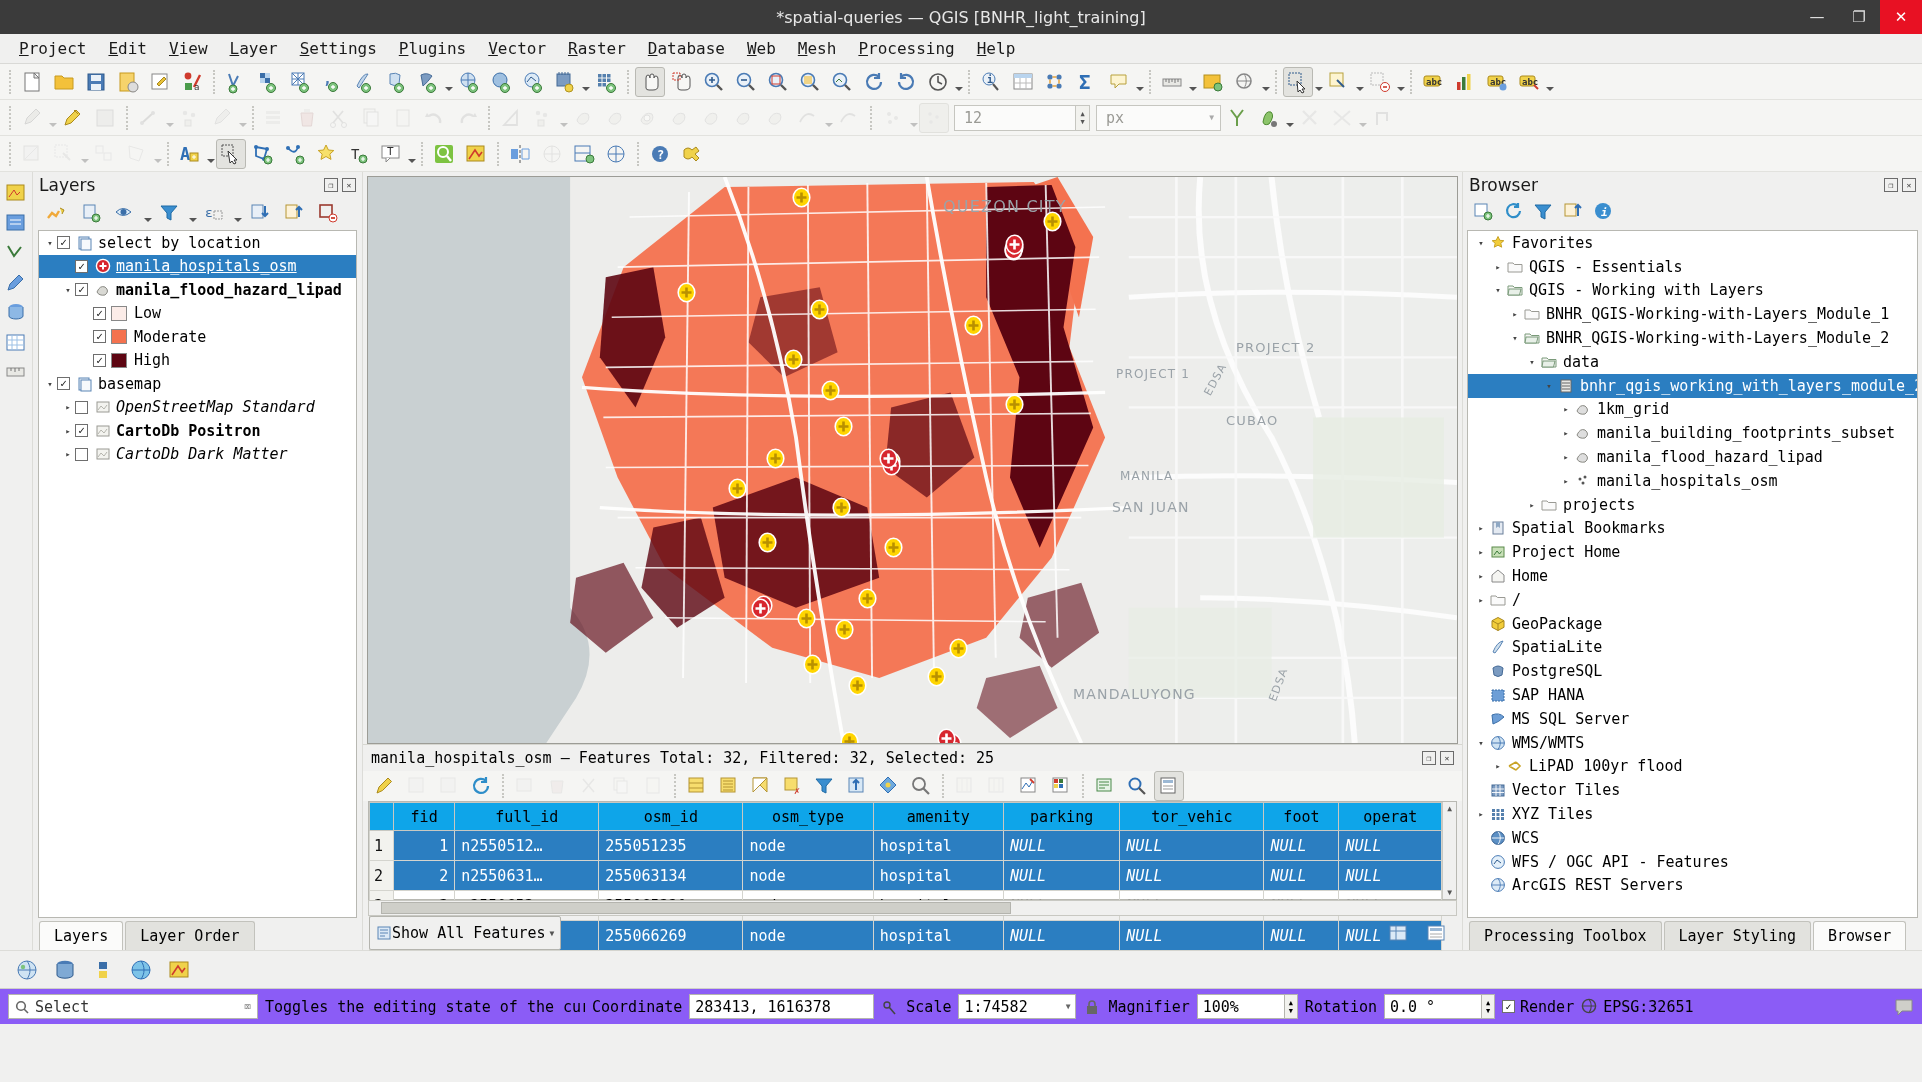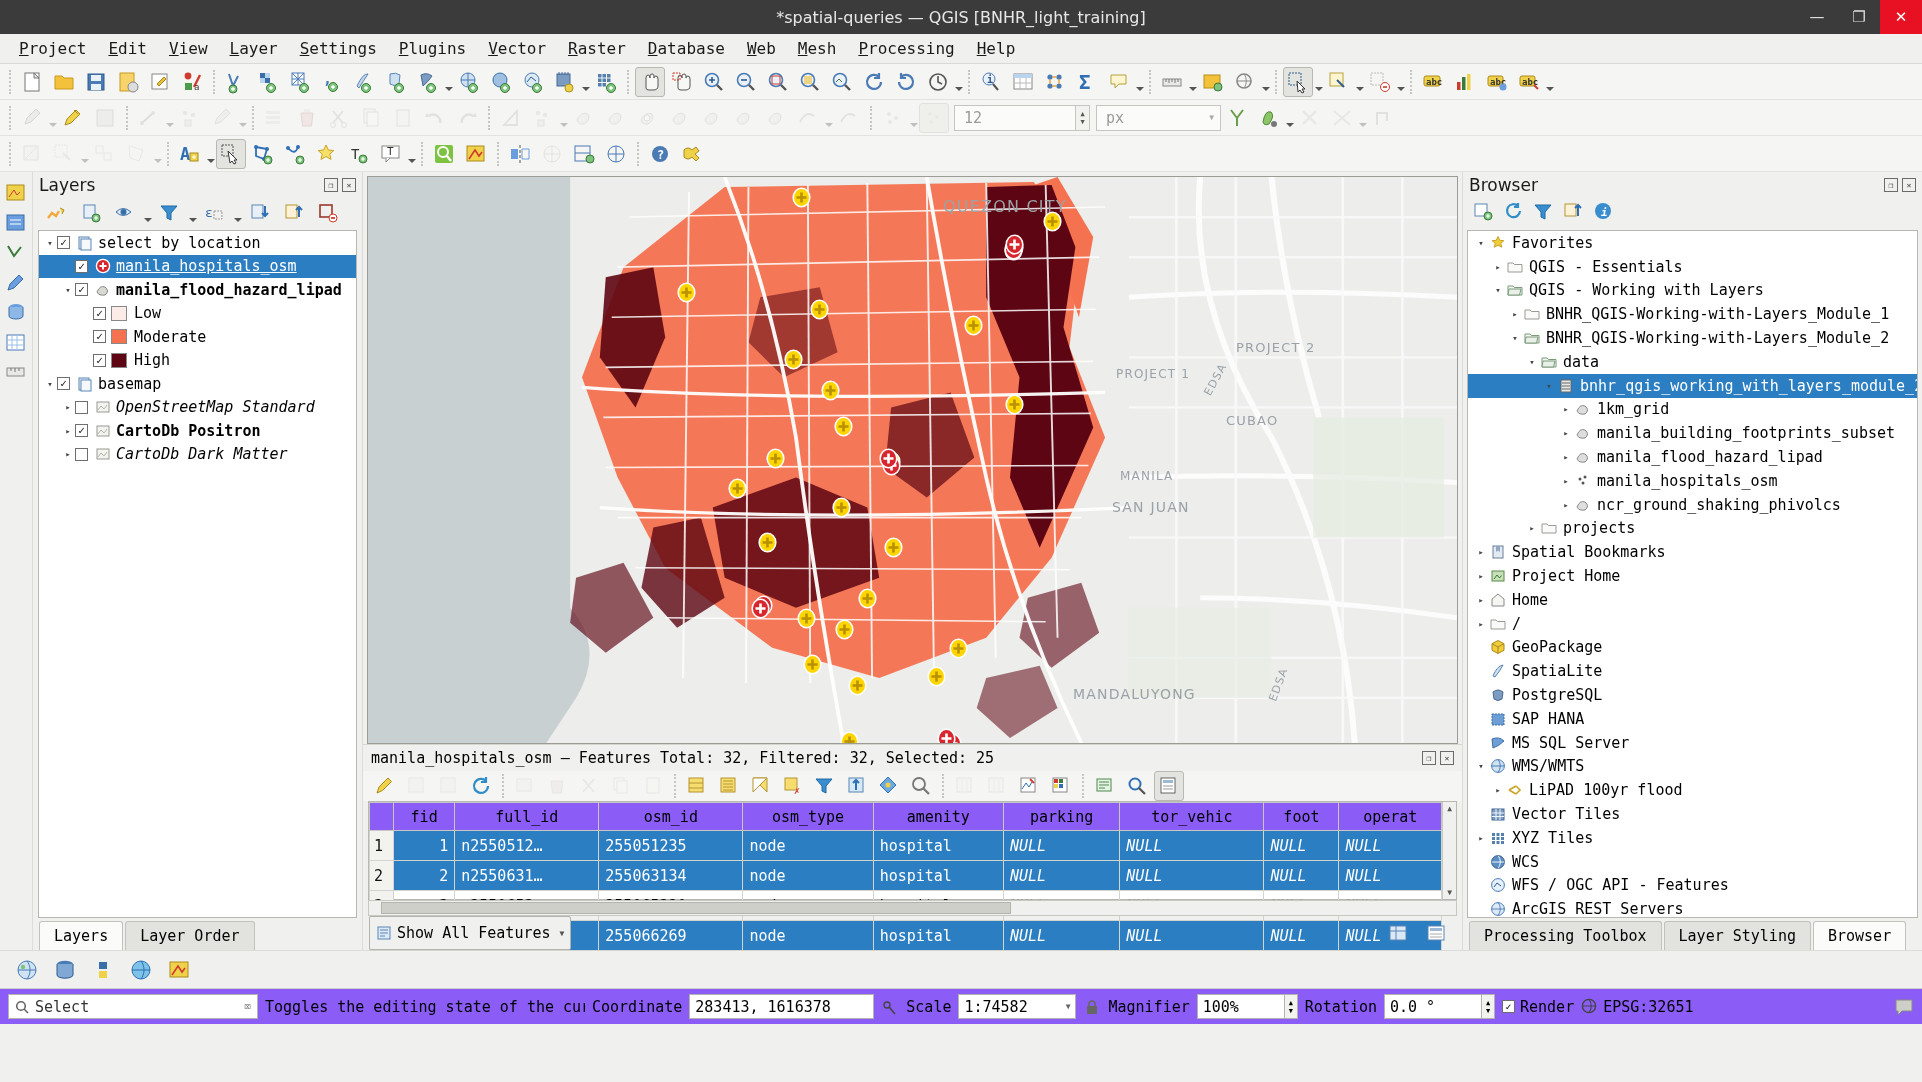--- a/index.html
+++ b/index.html
@@ -91,38 +91,38 @@
   .maplbl { position:absolute; color:#9aa2a8; font-family:"DejaVu Sans",sans-serif;
      letter-spacing:1.2px; pointer-events:none; }
   .hosp { position:absolute; width:19px; height:21px; }
 
   .at-header { height:27px; display:flex; align-items:center; padding:0 8px;
      font-size:15px; border-top:1px solid #d6d6d0;}
   .at-header .pbtns { margin-left:auto; display:flex; gap:4px;}
   .at-tools { height:30px; display:flex; align-items:center; padding-left:6px; background:#f5f5f3;}
   .atbl-wrap { flex:1; margin:0 5px; border:1px solid #b8b8b2; background:#fff; display:flex; min-height:0;}
   table.at { border-collapse:collapse; width:100%; font-size:15px; font-family:"DejaVu Sans Mono",monospace;}
-  table.at th { background:#8b5cf6; border:1px solid #c8c8c2; height:28px; font-weight:normal;
+  table.at th { background:#0ea5e9; border:1px solid #c8c8c2; height:28px; font-weight:normal;
      padding:0 6px; text-align:center; overflow:hidden; white-space:nowrap;}
   table.at td { border:1px solid #d4d4ce; height:30px; padding:0 6px; white-space:nowrap; overflow:hidden;}
   table.at td.rh { background:#f2f2ee; text-align:left; width:24px; padding-left:4px;}
   table.at tr.sel td { background:#2b7ec1; color:#fff; }
   table.at tr.sel td.rh { background:#f2f2ee; color:#111; }
   td.num { text-align:right; }
   td.null { font-style:italic; color:#a0a09a; }
   tr.sel td.null { color:#e6f0f8; }
   .vsb { width:14px; background:#f0f0ef; border-left:1px solid #c8c8c2; display:flex;
      flex-direction:column; align-items:center; justify-content:space-between; padding:2px 0; font-size:8px; color:#555;}
   .hsb-row { height:16px; margin:0 5px; background:#f0f0ef; border:1px solid #c8c8c2;
      display:flex; align-items:center; }
   .hsb-thumb { width:58%; height:12px; background:#cfcfc9; border:1px solid #b4b4ae; margin-left:12px;}
 
   .bottombar { height:34px; display:flex; align-items:center; padding-left:6px; gap:8px; }
   .showall { height:25px; background:#f0f0ef; border:1px solid #b4b4ae; display:flex;
-     align-items:center; padding:16px 6px; font-size:15px; gap:5px; border-radius:2px;}
+     align-items:center; padding:16px 6px; font-size:15px; border-radius:2px;}
 
   
   .browser-panel { width:460px; background:#f0f0ef; display:flex; flex-direction:column;
      border-left:1px solid #dcdcd8;}
   .br-tools { height:30px; display:flex; align-items:center; padding-left:10px; gap:10px;}
   .brtree { flex:1; background:#fff; border:1px solid #b8b8b2; margin:2px 4px 0 4px;
      overflow:hidden; font-size:15px;}
   .brow { display:flex; align-items:center; height:23.8px; white-space:nowrap; }
   .brow.sel { background:#2b7ec1; color:#fff; }
   .bicon { width:19px; display:flex; align-items:center; justify-content:center;
@@ -1670,30 +1670,20 @@
           <span class="bicon">
             <svg width="16" height="16">
               <circle cx="5" cy="6" r="1.5" fill="#555"></circle>
               <circle cx="10" cy="4" r="1.5" fill="#555"></circle>
               <circle cx="8" cy="10" r="1.5" fill="#555"></circle>
             </svg>
           </span>
           <span>manila_hospitals_osm</span>
         </div>
         <div class="brow">
-          <span style="width:91px;flex:0 0 91px"></span>
-          <span class="arr closed"></span>
-          <span class="bicon">
-            <svg width="16" height="16">
-              <path d="M2 10 Q5 3 10 5 Q15 9 10 13 Q4 14 2 10" fill="#dedede" stroke="#8a8a84"></path>
-            </svg>
-          </span>
-          <span>ncr_ground_shaking_phivolcs</span>
-        </div>
-        <div class="brow">
           <span style="width:57px;flex:0 0 57px"></span>
           <span class="arr closed"></span>
           <span class="bicon">
             <svg width="16" height="16">
               <path d="M1 4h5l1.4 1.5H15V13H1z" fill="#fafafa" stroke="#9a9a94"></path>
             </svg>
           </span>
           <span>projects</span>
         </div>
         <div class="brow">

